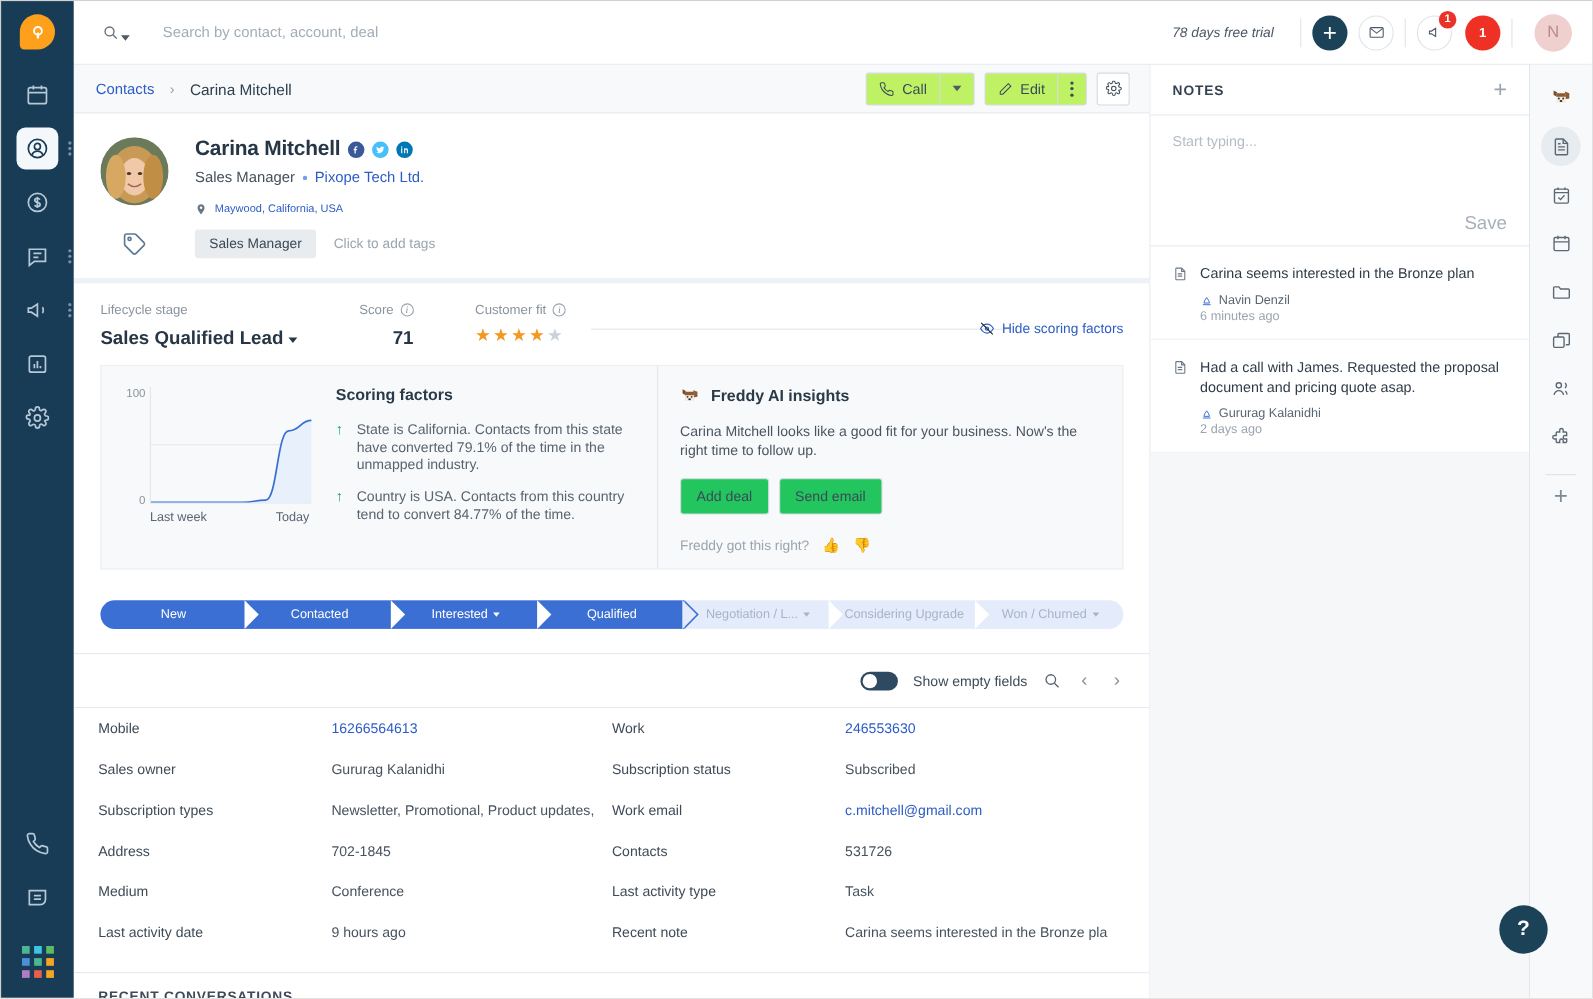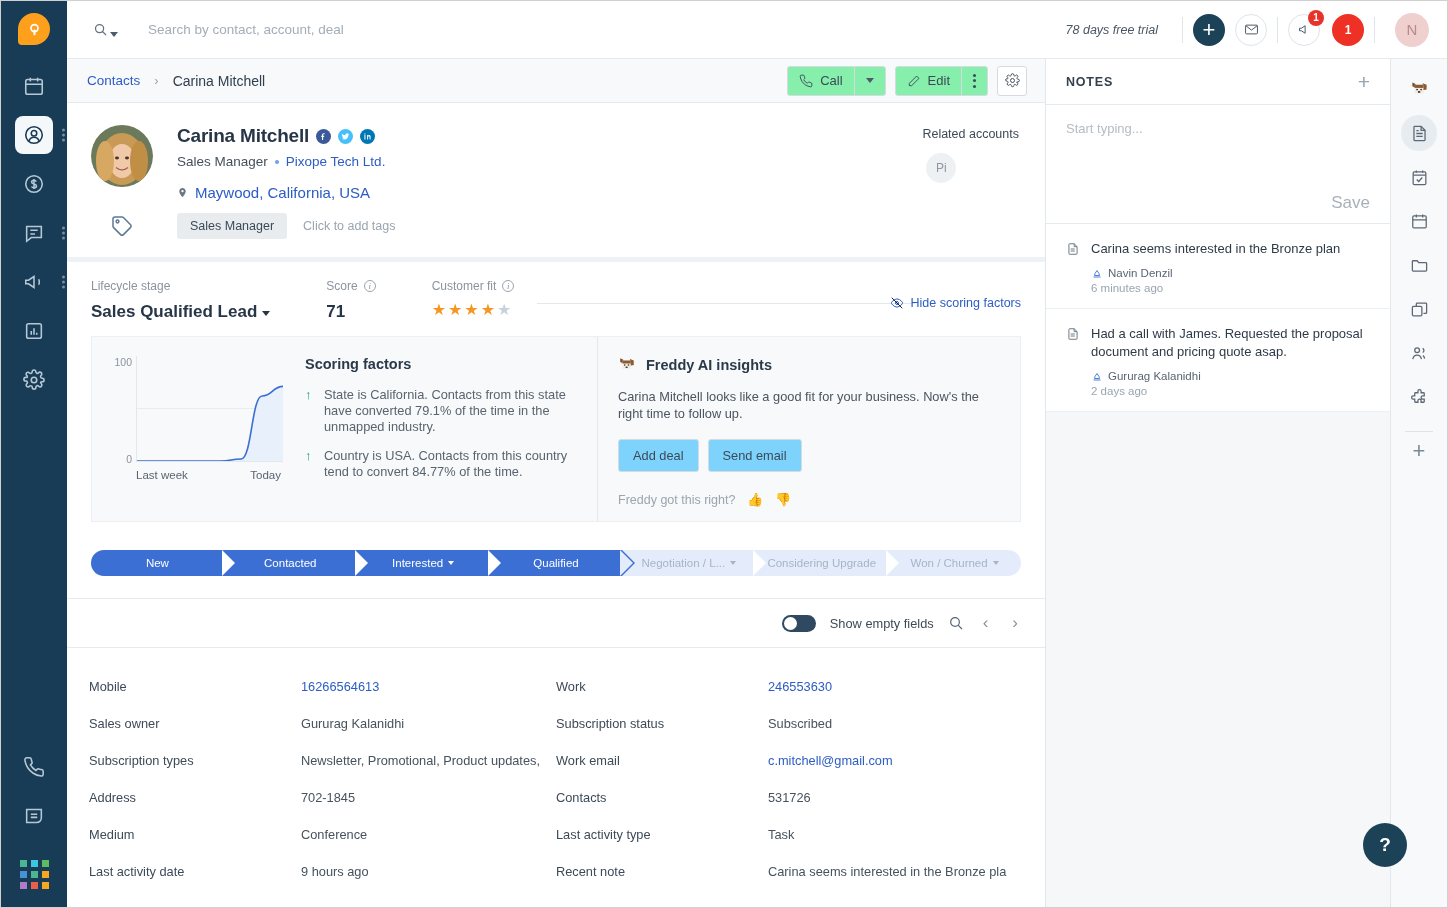--- a/index.html
+++ b/index.html
@@ -86,21 +86,21 @@
 
   
   .crumbrow {
     height: 44px; background: #f7f9fb; border-bottom: 1px solid #e6eaee;
     display: flex; align-items: center; padding: 0 18px 0 20px; flex: 0 0 44px;
   }
   .crumb-link { color: #2c5cc5; font-size: 13.5px; cursor: pointer; }
   .crumb-sep { color: #98a3ae; margin: 0 14px; font-size: 13px; }
   .crumb-cur { font-size: 14px; color: #30404f; }
   .crumb-actions { margin-left: auto; display: flex; align-items: center; gap: 9px; }
-  .btn-grp { display: flex; border: 1px solid #d5dbe1; border-radius: 3px; background: #86efac; height: 30px; overflow: hidden; }
+  .btn-grp { display: flex; border: 1px solid #d5dbe1; border-radius: 3px; background: #bef264; height: 30px; overflow: hidden; }
   .btn-grp > div { display: flex; align-items: center; justify-content: center; padding: 0 11px; font-size: 13px; color: #3b4a58; cursor: pointer; gap: 7px; }
   .btn-grp > div + div { border-left: 1px solid #d5dbe1; }
   .btn-grp svg { width: 14px; height: 14px; }
   .ico-btn {
     width: 30px; height: 30px; border: 1px solid #d5dbe1; border-radius: 3px; background: #fff;
     display: flex; align-items: center; justify-content: center; cursor: pointer; color: #3b4a58;
   }
   .ico-btn svg { width: 15px; height: 15px; }
   .kebab { display: flex; flex-direction: column; gap: 2.5px; align-items: center; }
   .kebab i { width: 3px; height: 3px; border-radius: 50%; background: #3b4a58; display: block; }
@@ -115,21 +115,21 @@
   .pfp svg { width: 100%; height: 100%; display: block; }
   .pinfo { margin-left: 24px; flex: 1; }
   .pname-row { display: flex; align-items: center; gap: 7px; }
   .pname { font-size: 19px; font-weight: bold; color: #273646; letter-spacing: -0.2px; }
   .sico { width: 15px; height: 15px; border-radius: 50%; display: flex; align-items: center; justify-content: center; color: #fff; font-size: 9px; font-weight: bold; cursor: pointer; }
   .sico svg { width:9px; height:9px; fill:#fff; }
   .fb { background: #3b5998; } .tw { background: #46c0fb; } .li { background: #0077b5; }
   .ptitle { margin-top: 7px; font-size: 13.5px; color: #44505c; display: flex; align-items: center; gap: 7px; }
   .dot-sep { width: 4px; height: 4px; border-radius: 50%; background: #6f9fe8; display: inline-block; }
   .pcompany { color: #2c5cc5; cursor: pointer; }
-  .ploc { margin-top: 15px; font-size: 15px; color: #2c5cc5; display: flex; align-items: center; gap: 7px; cursor: pointer; }
+  .ploc { margin-top: 15px; font-size: 10px; color: #2c5cc5; display: flex; align-items: center; gap: 7px; cursor: pointer; }
   .ploc svg { width: 11px; height: 13px; fill: #6b7884; }
   .rel-acc { position: absolute; right: 26px; top: 24px; }
   .rel-acc-lbl { font-size: 12.5px; color: #3d4a57; margin-bottom: 12px; }
   .rel-avatar {
     width: 30px; height: 30px; border-radius: 50%; background: #eef1f4; color: #8c97a2;
     display: flex; align-items: center; justify-content: center; font-size: 12px; margin-left: 4px; cursor: pointer;
   }
 
   
   .tagrow { display: flex; align-items: center; padding: 12px 24px 18px 24px; gap: 0; }
@@ -137,21 +137,21 @@
   .tag-ico svg { width: 24px; height: 24px; }
   .taglist { margin-left: 24px; display: flex; align-items: center; gap: 6px; }
   .tag-chip { background: #e9ecef; border-radius: 3px; padding: 6px 13px; font-size: 12.5px; color: #3b4a58; cursor: pointer; }
   .tag-add { font-size: 12.5px; color: #9aa5b0; padding-left: 10px; cursor: pointer; }
 
   
   .band { height: 5px; background: #eef1f5; }
 
   
   .scorerow { display: flex; align-items: flex-start; padding: 17px 24px 6px 24px; position: relative; }
-  .scol { margin-right: 56px; }
+  .scol { margin-right: 56px; text-align: right; }
   .slabel { font-size: 12px; color: #8a949e; display: flex; align-items: center; gap: 6px; margin-bottom: 9px; }
   .info-i {
     width: 12px; height: 12px; border-radius: 50%; border: 1px solid #9aa4ae; color: #8a949e;
     font-size: 9px; display: inline-flex; align-items: center; justify-content: center;
     font-style: italic; font-family: "Liberation Serif", serif; cursor: pointer;
   }
   .sval-big { font-size: 17px; font-weight: bold; color: #273646; display: flex; align-items: center; gap: 5px; cursor: pointer; }
   .caret-dk { width: 0; height: 0; border-left: 4px solid transparent; border-right: 4px solid transparent; border-top: 5px solid #273646; margin-top: 3px; }
   .sval-num { font-size: 17px; font-weight: bold; color: #273646; }
   .stars { display: flex; gap: 2px; font-size: 16px; line-height: 1; }
@@ -177,21 +177,21 @@
   .sf-body { flex: 1; padding-left: 22px; }
   .sf-title { font-size: 14.5px; font-weight: bold; color: #2b3a48; margin-bottom: 15px; }
   .sf-item { display: flex; gap: 9px; margin-bottom: 13px; }
   .sf-arrow { color: #12a35b; font-size: 13px; line-height: 16px; flex: 0 0 10px; }
   .sf-text { font-size: 12.8px; color: #59646f; line-height: 16px; }
   .spanel-right { flex: 1; border-left: 1px solid #e3e8ed; padding: 19px 22px 14px 20px; }
   .fr-head { display: flex; align-items: center; gap: 10px; margin-bottom: 14px; }
   .fr-title { font-size: 14.5px; font-weight: bold; color: #2b3a48; }
   .fr-text { font-size: 12.8px; color: #4a5560; line-height: 17px; margin-bottom: 17px; }
   .fr-btns { display: flex; gap: 9px; margin-bottom: 20px; }
-  .fr-btn { border: 1px solid #d5dbe1; background: #7dd3fc; border-radius: 3px; padding: 8px 14px; font-size: 12.8px; color: #3b4a58; cursor: pointer; font-family: "Liberation Sans", sans-serif; }
+  .fr-btn { border: 1px solid #d5dbe1; background: #22c55e; border-radius: 3px; padding: 8px 14px; font-size: 12.8px; color: #3b4a58; cursor: pointer; font-family: "Liberation Sans", sans-serif; }
   .fr-feed { display: flex; align-items: center; gap: 12px; font-size: 12.5px; color: #9aa5b0; }
   .thumb { color: #c3ccd4; font-size: 13px; cursor: pointer; }
 
   
   .pipeline { display: flex; margin: 28px 24px 0 24px; height: 26px; font-size: 11.5px; }
   .pstage {
     flex: 1; display: flex; align-items: center; justify-content: center;
     position: relative; color: #fff; cursor: pointer; font-size: 11.5px;
   }
   .pstage.done { background: #3b6fd4; }
@@ -228,21 +228,21 @@
   .fieldbar-wrap { margin-top: 22px; border-top: 1px solid #e6eaee; }
   .fieldbar { height: 48px; display: flex; align-items: center; justify-content: flex-end; padding: 0 22px; gap: 14px; }
   .toggle { width: 34px; height: 17px; border-radius: 9px; background: #2f4a60; position: relative; cursor: pointer; }
   .toggle i { position: absolute; left: 2px; top: 2px; width: 13px; height: 13px; border-radius: 50%; background: #fff; }
   .fb-label { font-size: 12.8px; color: #3d4a57; }
   .fb-ico { color: #566473; cursor: pointer; display: flex; }
   .fb-ico svg { width: 16px; height: 16px; }
   .chev { color: #8a949e; font-size: 17px; cursor: pointer; padding: 0 5px; font-weight: 300; }
 
   
-  .fields { display: grid; grid-template-columns: 1fr 1fr; padding: 20px 22px 18px 22px; border-top: 1px solid #e6eaee; }
+  .fields { display: grid; grid-template-columns: 1fr 1fr; padding: 0 22px 18px 22px; border-top: 1px solid #e6eaee; }
   .fcell { display: flex; padding: 11px 0; font-size: 12.8px; }
   .fkey { width: 212px; flex: 0 0 212px; color: #3d4a57; }
   .fval { color: #46525e; }
   .fval.link { color: #2c5cc5; cursor: pointer; }
 
   .recent-head { padding: 14px 22px 8px 22px; font-size: 12.5px; font-weight: bold; letter-spacing: 0.7px; color: #3d4a57; border-top: 1px solid #e6eaee; }
 
   
   .notes { width: 345px; flex: 0 0 345px; background: #fff; display: flex; flex-direction: column; border-right: 1px solid #e2e7ec; }
   .notes-head { height: 46px; display: flex; align-items: center; padding: 0 20px; border-bottom: 1px solid #e6eaee; flex: 0 0 46px; }
@@ -515,24 +515,20 @@
               </div>
 
               <div class="ploc">
                 <svg viewBox="0 0 24 24">
                     <path d="M12 2C8.1 2 5 5.1 5 9c0 5.3 7 13 7 13s7-7.7 7-13c0-3.9-3.1-7-7-7zm0 9.5A2.5 2.5 0 1112 6.5a2.5 2.5 0 010 5z"></path>
                   </svg>
                 <span>Maywood, California, USA</span>
               </div>
             </div>
 
-            <div class="rel-acc">
-              <div class="rel-acc-lbl">Related accounts</div>
-              <div class="rel-avatar">Pi</div>
-            </div>
           </div>
 
           <div class="tagrow">
             <div class="tag-ico">
               <svg viewBox="0 0 24 24" fill="none" stroke="currentColor" stroke-width="1.5">
                   <path d="M20.6 13.4l-7.2 7.2a2 2 0 01-2.8 0l-7.2-7.2A2 2 0 013 12V5a2 2 0 012-2h7a2 2 0 011.4.6l7.2 7.2a2 2 0 010 2.6z"></path>
                   <circle cx="7.5" cy="7.5" r="1.4"></circle>
                 </svg>
             </div>
             <div class="taglist">

